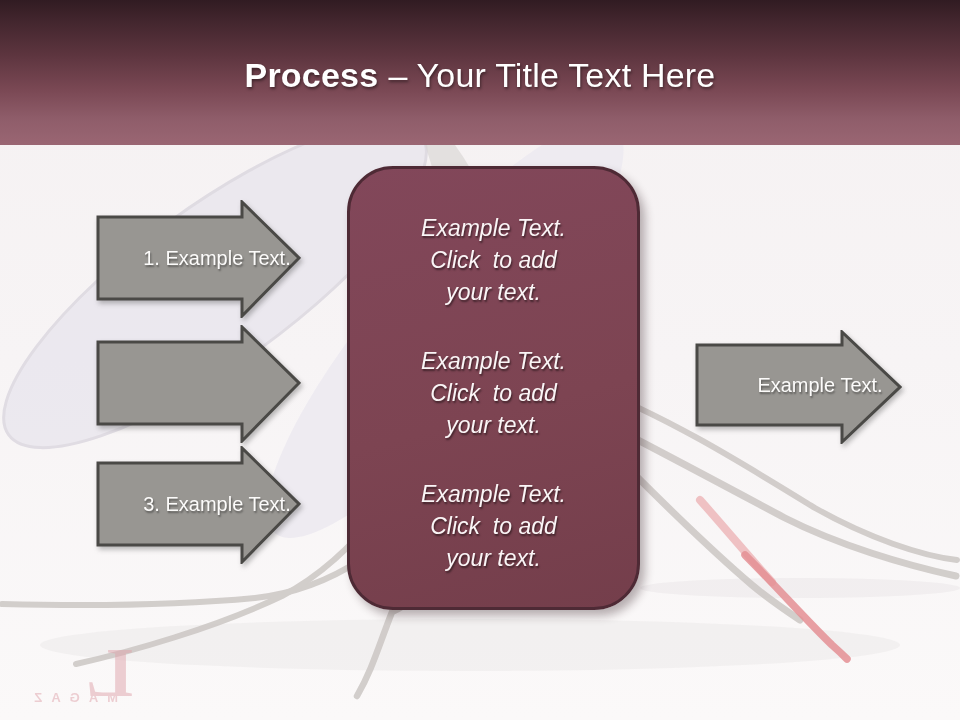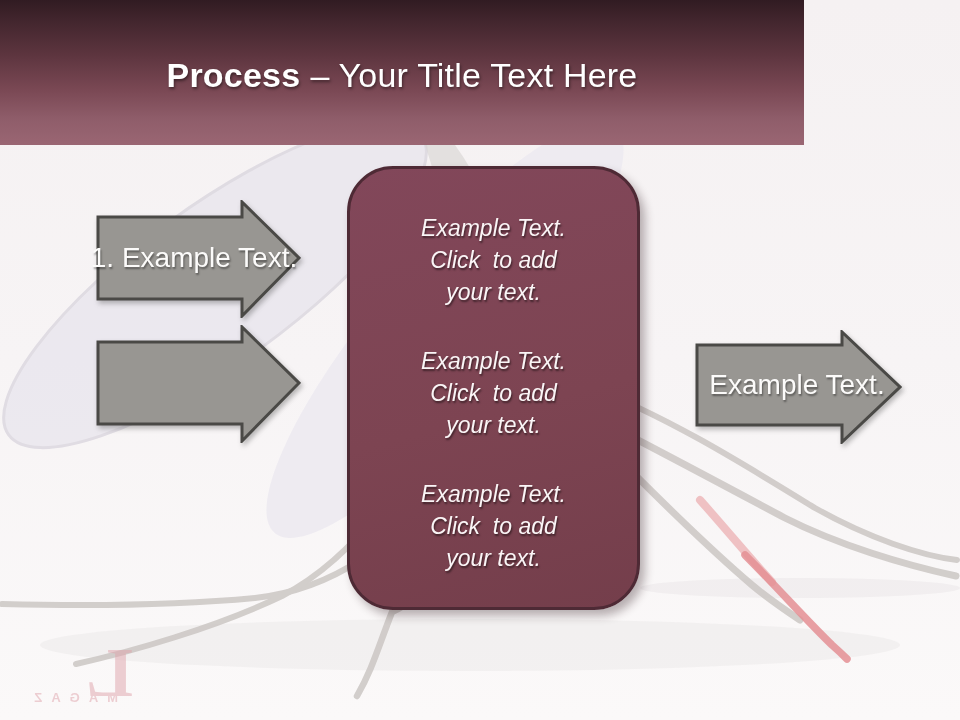--- a/index.html
+++ b/index.html
@@ -3,21 +3,21 @@
 <meta charset="utf-8">
 <style>
   html,body{margin:0;padding:0;background:#222;}
   .slide{
     position:relative;width:960px;height:720px;overflow:hidden;
     background:linear-gradient(180deg,#f5f1f2 0%,#f7f4f5 50%,#fbf9f9 100%);
     font-family:"Liberation Sans",sans-serif;
   }
   
   .title-bar{
-    position:absolute;left:0;top:0;width:804px;height:145px;
+    position:absolute;left:0;top:0;width:960px;height:145px;
     background:linear-gradient(180deg,#311b22 0%,#43262e 15%,#5d353f 38%,#7a4854 62%,#8f5d6a 82%,#9a6673 100%);
     display:flex;align-items:center;justify-content:center;z-index:3;
   }
   .slide-title{
     margin:0;padding-top:6px;font-size:34px;font-weight:400;color:#ffffff;
     text-shadow:1px 2px 3px rgba(0,0,0,0.45);letter-spacing:0.2px;white-space:pre-wrap;
   }
   .slide-title .t-bold{font-weight:700;}
   .slide-title .t-rest{margin-left:0.30em;}
   
@@ -33,21 +33,21 @@
   }
   .wm-small{
     position:absolute;left:52px;top:44px;
     font-size:13px;font-weight:700;letter-spacing:9px;
   }
   
   .arrow{position:absolute;z-index:2;}
   .arrow svg{display:block;filter:drop-shadow(2px 3px 2.5px rgba(60,60,60,0.35));}
   .arrow-label{
     position:absolute;display:flex;align-items:center;justify-content:center;
-    font-size:28px;color:#fcfbfa;text-shadow:1px 2px 2px rgba(0,0,0,0.4);white-space:pre;
+    font-size:20px;color:#fcfbfa;text-shadow:1px 2px 2px rgba(0,0,0,0.4);white-space:pre;padding-left:23px;
   }
   .arrow-left{left:96px;width:205px;height:118px;}
   .arrow-left .arrow-label{left:0;top:17px;width:196px;height:82px;}
   .arrow-right{left:695px;top:330px;width:207px;height:114px;}
   .arrow-right .arrow-label{left:0;top:15px;width:204px;height:80px;}
   
   .center-panel{
     position:absolute;left:347px;top:166px;width:293px;height:444px;z-index:2;
     box-sizing:border-box;border-radius:46px;
     background:linear-gradient(165deg,#82475a 0%,#7d4452 55%,#743e4b 100%);
@@ -106,20 +106,26 @@
     </svg>
     <div class="arrow-label">1. Example Text.</div>
   </div>
 
   <div class="arrow arrow-left" style="top:325px">
     <svg width="205" height="118" viewBox="0 0 205 118">
       <polygon points="2,17 146,17 146,2 203,58 146,116 146,99 2,99" fill="#989692" stroke="#4a4946" stroke-width="3"></polygon>
     </svg>
   </div>
 
+  <div class="arrow arrow-left" style="top:446px">
+    <svg width="205" height="118" viewBox="0 0 205 118">
+      <polygon points="2,17 146,17 146,2 203,58 146,116 146,99 2,99" fill="#989692" stroke="#4a4946" stroke-width="3"></polygon>
+    </svg>
+    <div class="arrow-label">3. Example Text.</div>
+  </div>
 
   <div class="center-panel">
     <div class="panel-para">
       <div class="panel-line">Example Text.</div>
       <div class="panel-line">Click  to add</div>
       <div class="panel-line">your text.</div>
     </div>
     <div class="panel-para">
       <div class="panel-line">Example Text.</div>
       <div class="panel-line">Click  to add</div>

